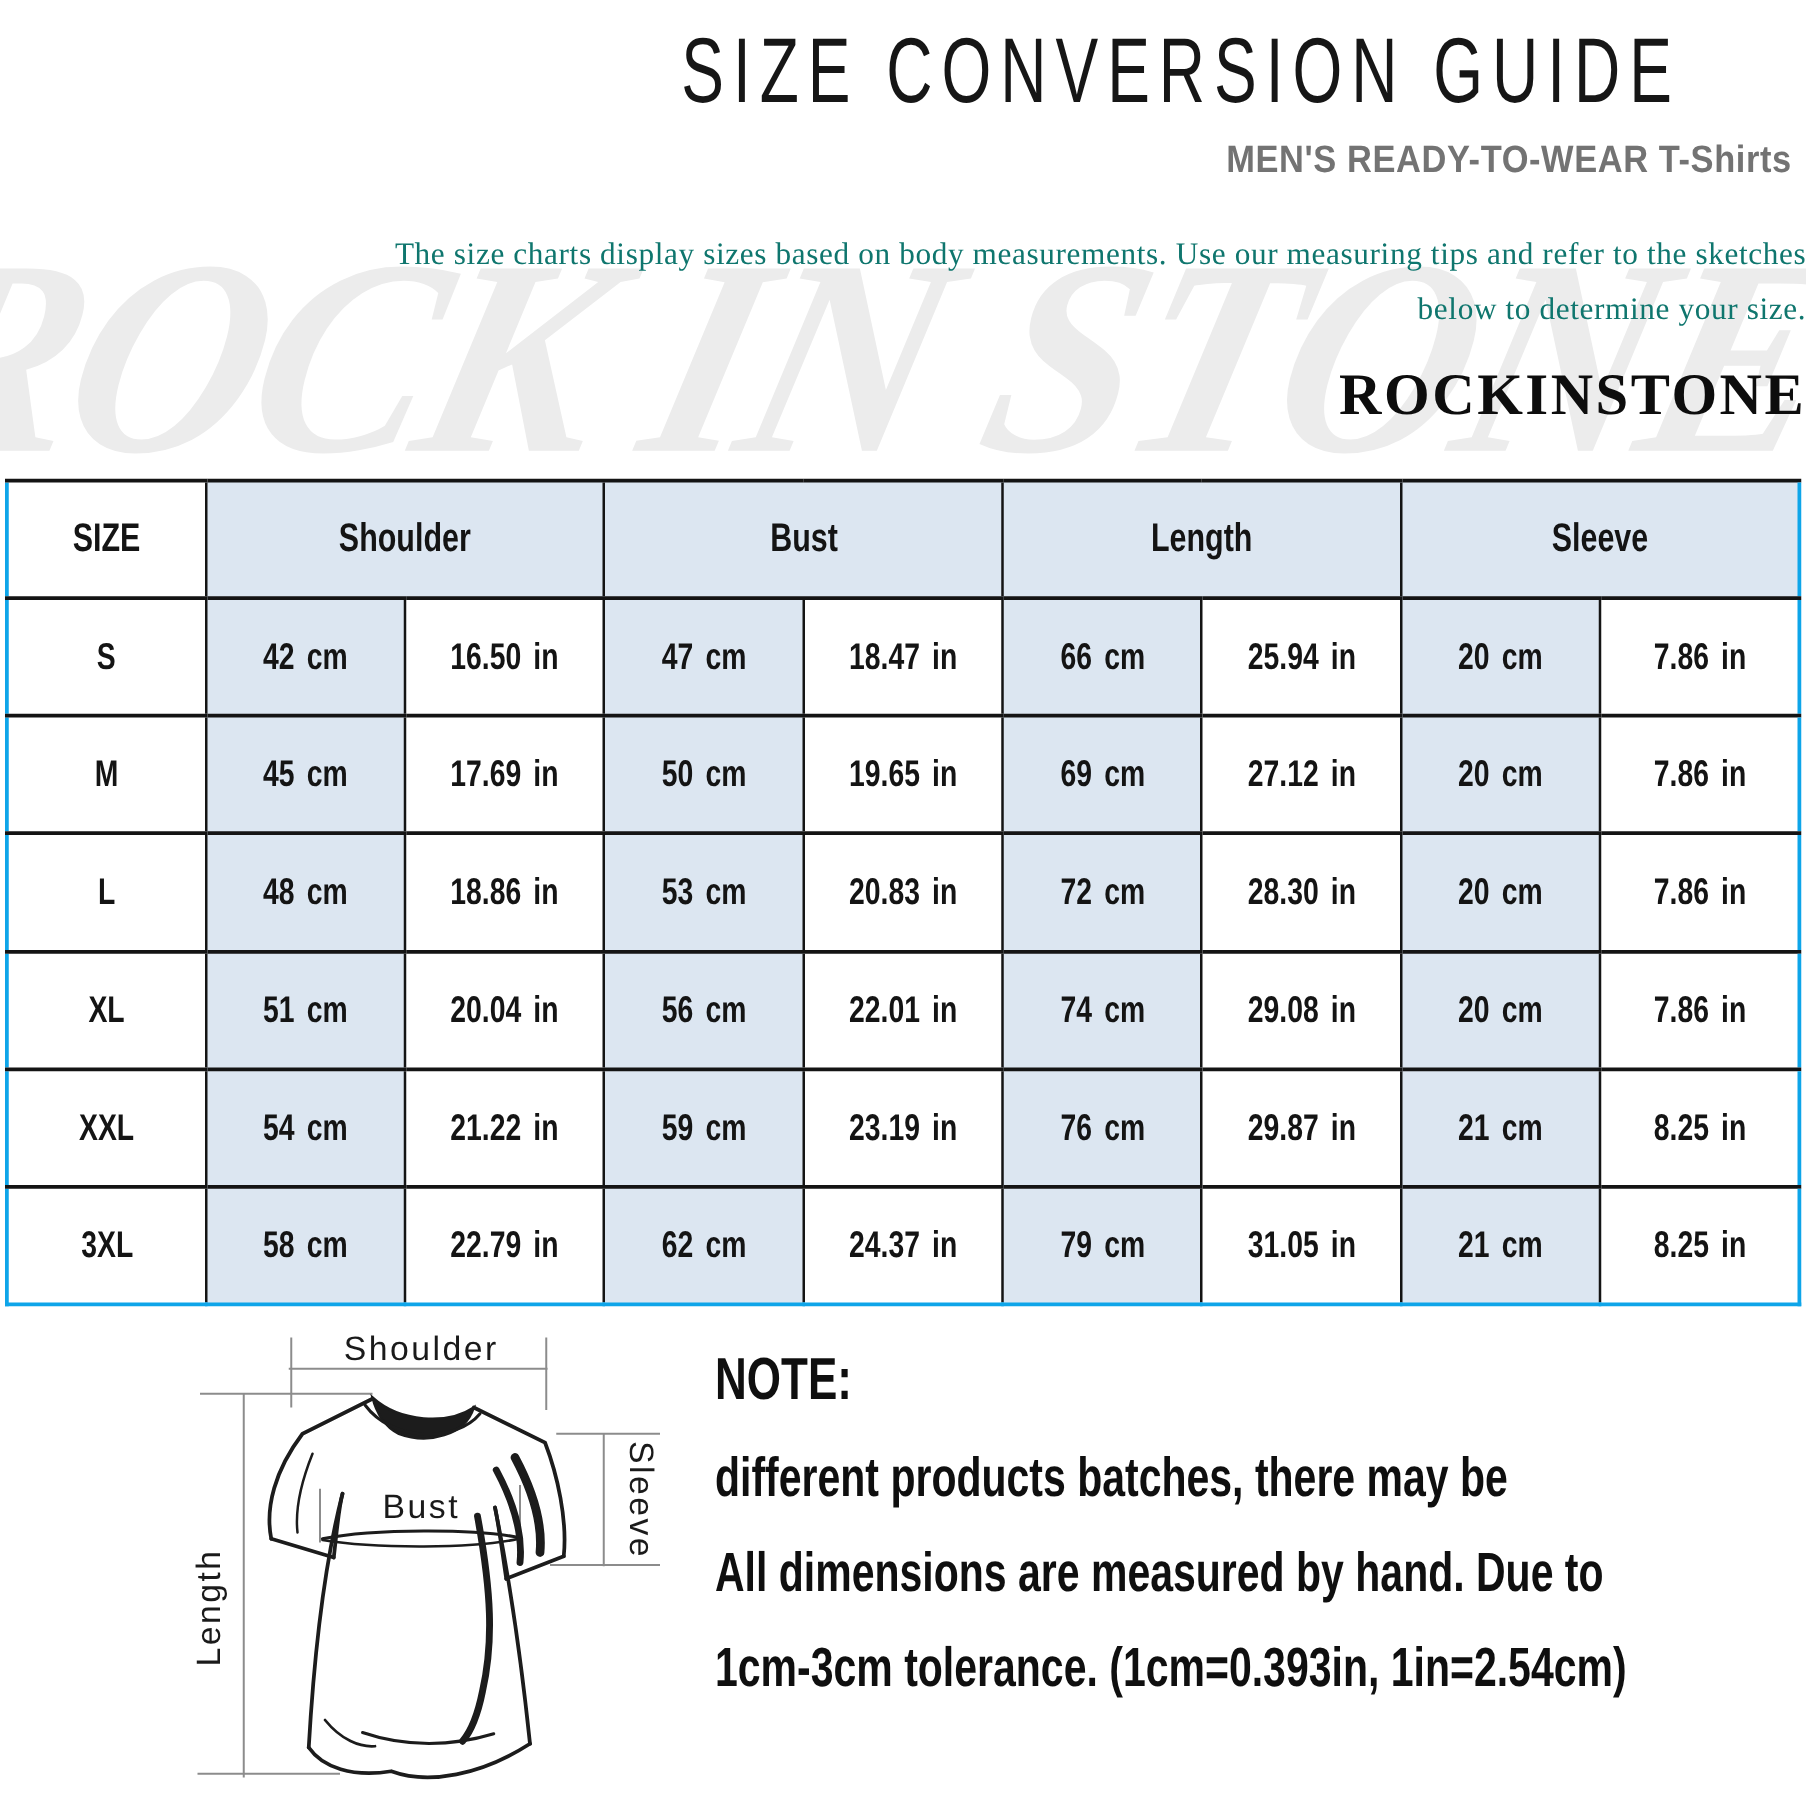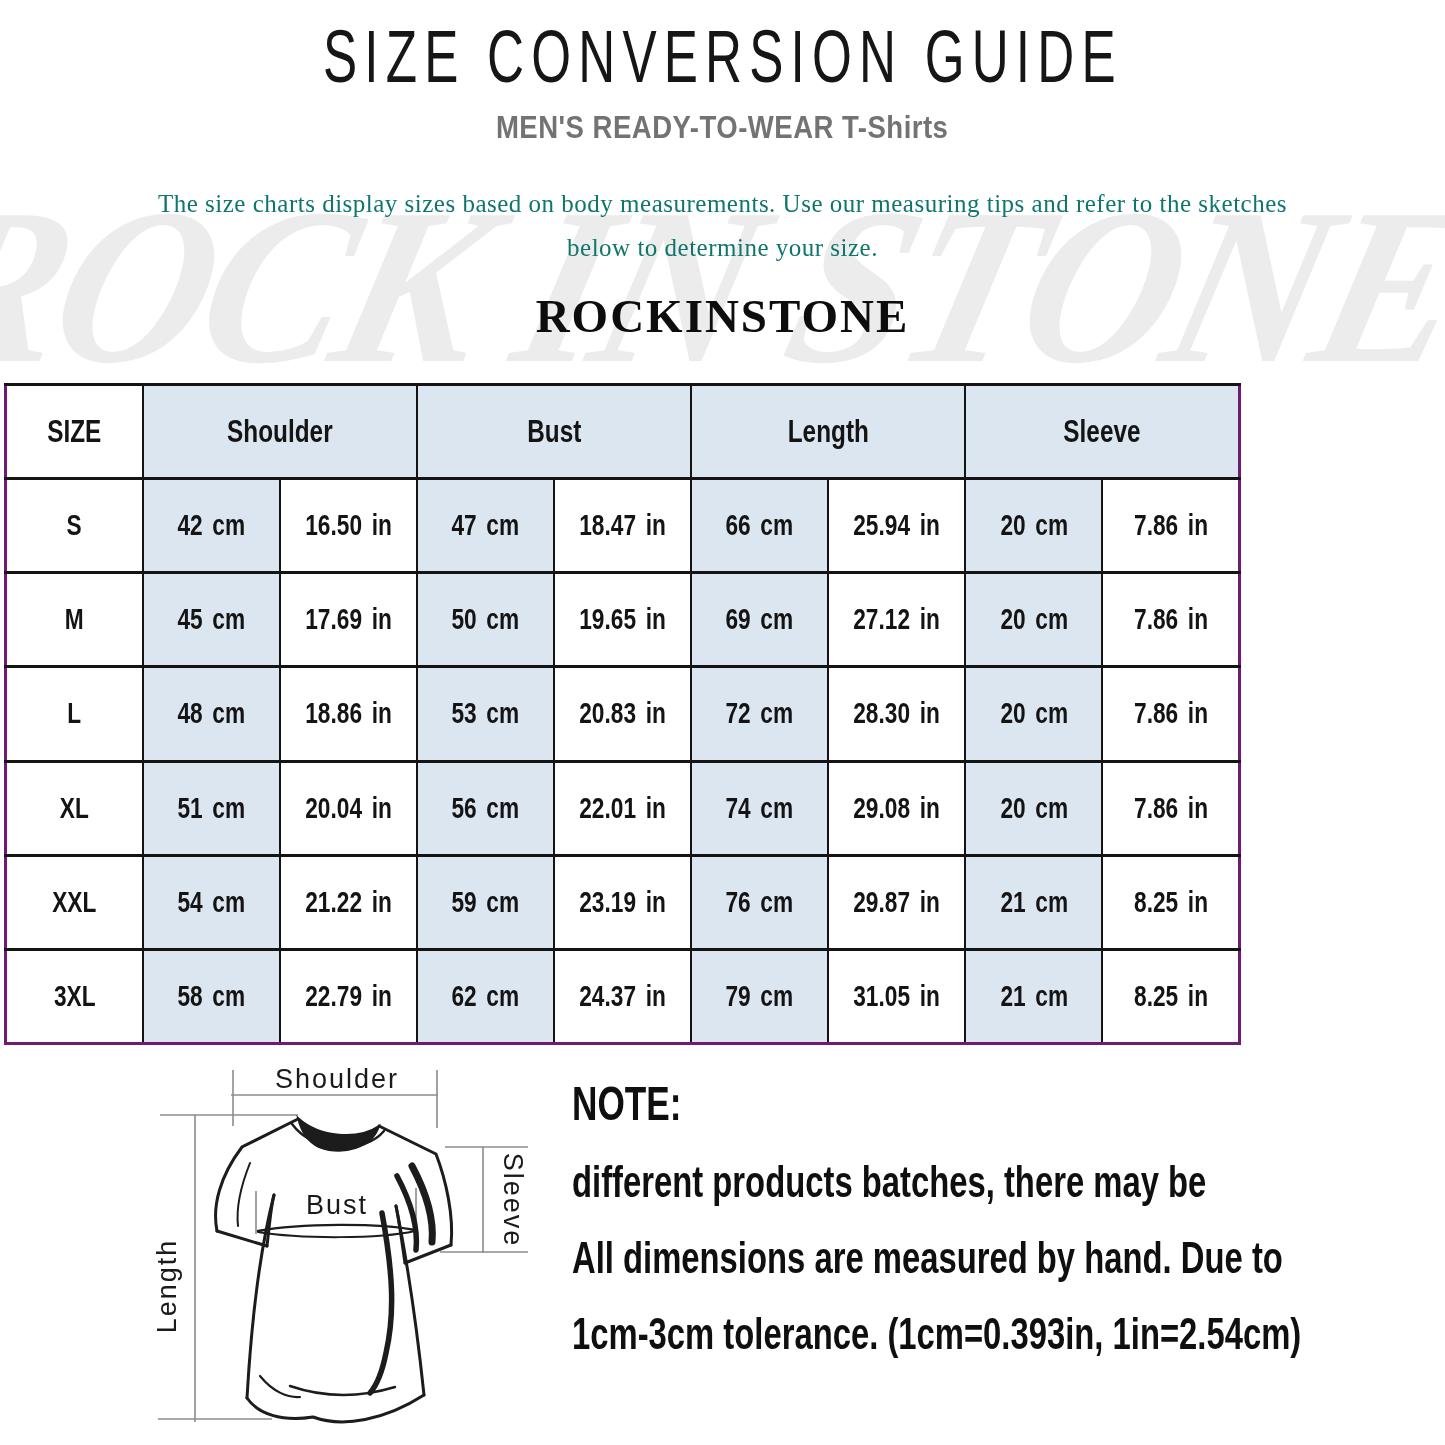--- a/index.html
+++ b/index.html
@@ -1,44 +1,44 @@
 <!DOCTYPE html>
 <html><head>
 <meta charset="utf-8">
 <style>
   * { margin:0; padding:0; box-sizing:border-box; }
   html,body { background:#ffffff; }
   body { font-family:"Liberation Sans", sans-serif; }
   .canvas { position:relative; width:1445px; height:1445px; background:#fff; overflow:hidden; }
 
   .layer { position:absolute; }
-  .center { left:0; right:0; text-align:center; }
+  .center { left:0; right:0; text-align:right; }
 
   .watermark {
     top:158px; left:-42px; z-index:0;
     font-family:"Liberation Serif", serif; font-style:italic; font-weight:bold;
     font-size:212px; letter-spacing:-6px; white-space:nowrap;
     color:#ececec; transform:skewX(-14deg) scaleY(1.05); transform-origin:left top;
   }
 
   .title { top:14px; z-index:1; font-size:64px; font-weight:400; color:#161616; }
   .title .stretch { display:inline-block; transform:scale(0.80,1.15); transform-origin:center top; letter-spacing:9px; white-space:nowrap; }
 
   .subtitle { top:112px; z-index:1; font-size:29px; font-weight:bold; color:#737373; }
   .subtitle .stretch { display:inline-block; transform:scale(0.95,1.05); letter-spacing:0.5px; white-space:nowrap; }
 
   .desc { z-index:1; font-family:"Liberation Serif", serif; font-size:25px; color:#0f766e; letter-spacing:0.5px; }
   .desc1 { top:190px; } .desc2 { top:234px; }
 
   .brand { top:289px; z-index:1; font-family:"Liberation Serif", serif; font-weight:bold; font-size:47px; letter-spacing:2px; color:#0d0d0d; }
 
   table.size-table {
-    position:absolute; left:4px; top:383px; width:1237px; height:662px; z-index:1;
+    position:absolute; left:4px; top:383px; width:1437px; height:662px; z-index:1;
     border-collapse:collapse; table-layout:fixed; background:#ffffff;
-    border:3px solid #701a75;
+    border:3px solid #0ea5e9;
   }
   .size-table tr { height:82px; }
   .size-table td {
     border:2px solid #141414; border-top-width:3px;
     text-align:center; vertical-align:middle; padding:0;
     color:#141414; font-weight:bold;
   }
   .size-table td.blue { background:#dce6f1; }
   .group-row td { font-size:29px; }
   .unit-row td, .data-row td { font-size:27px; }

